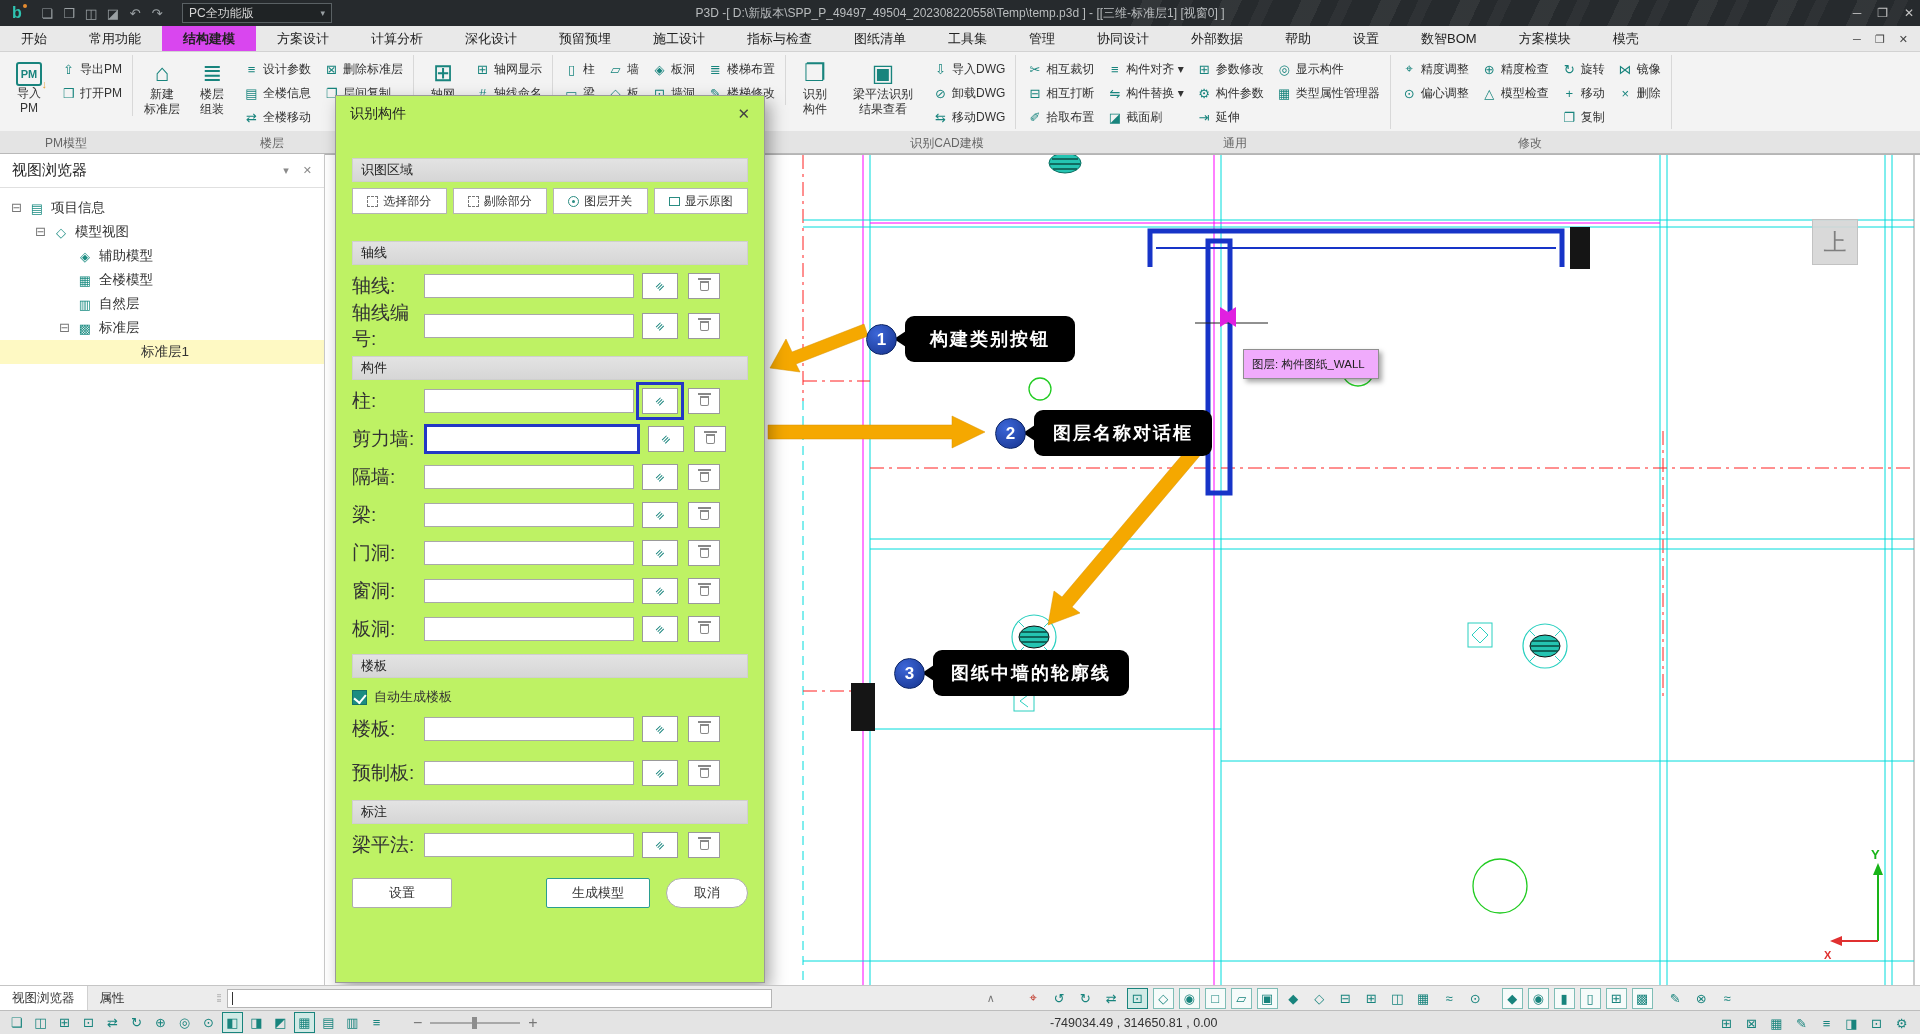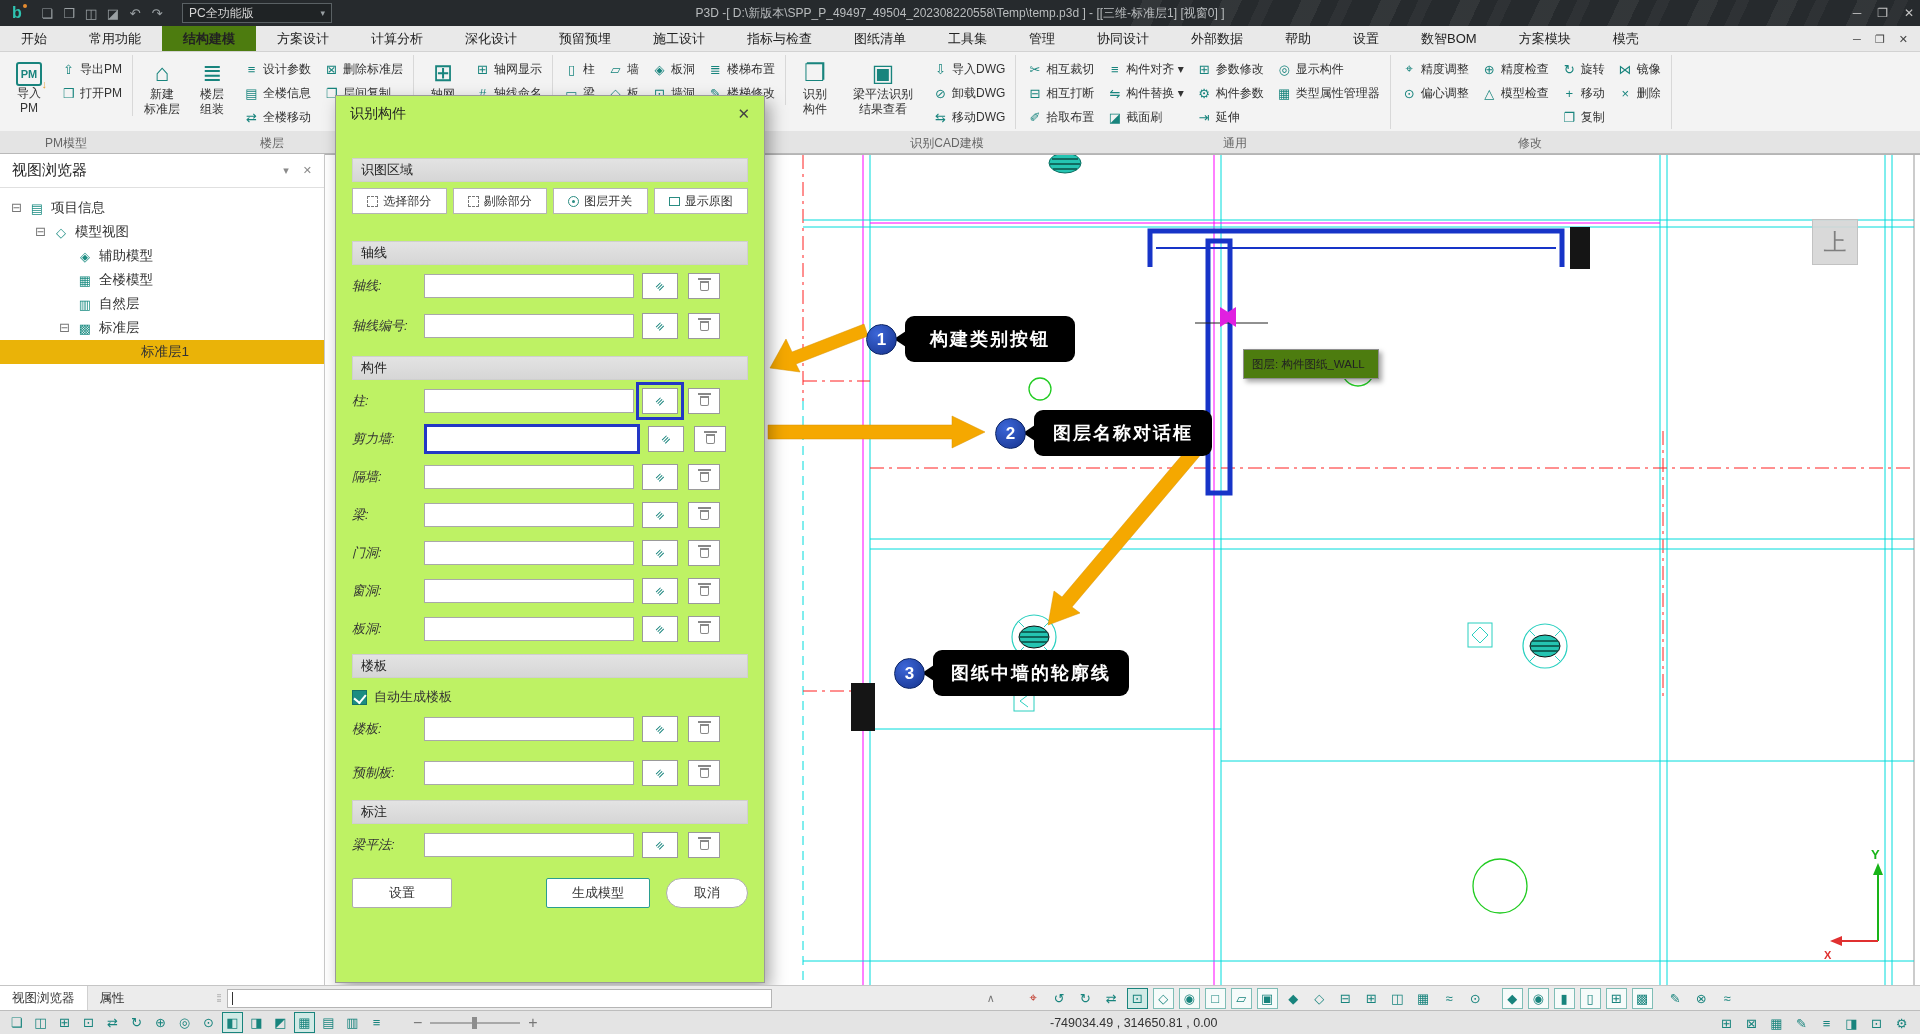--- a/index.html
+++ b/index.html
@@ -15,21 +15,21 @@
   .qico { width:22px; text-align:center; font-size:13px; color:#9aa0a3; cursor:default; }
   .vselect { margin-left:14px; height:20px; min-width:150px; border:1px solid #5a6164; background:#1f2325; color:#d5d5d5; font-size:12px; display:flex; align-items:center; padding:0 6px; }
   .vselect .car { margin-left:auto; font-size:9px; color:#9aa0a3; padding-left:18px; }
   .apptitle { position:absolute; left:50%; transform:translateX(-50%); font-size:12px; color:#b9bcbe; white-space:nowrap; z-index:2;}
   .wctl { position:absolute; right:6px; top:0; height:26px; display:flex; align-items:center; gap:16px; color:#c5c5c5; font-size:12px; z-index:3;}
   .wctl span { cursor:default; }
 
   
   .menubar { position:absolute; left:0; top:26px; width:1920px; height:26px; background:#e9e9e9; border-bottom:1px solid #d2d2d2; display:flex; align-items:stretch; z-index:79; }
   .mtab { padding:0 21px; font-size:13px; color:#222; display:flex; align-items:center; cursor:default; }
-  .mtab.act { background:#4d7c0f; font-weight:bold;font-family:Liberation Mono, monospace; }
+  .mtab.act { background:#d946ef; font-weight:bold;font-family:Liberation Mono, monospace; }
   .menuctl { margin-left:auto; display:flex; gap:14px; align-items:center; padding-right:10px; color:#444; font-size:11px; }
 
   
   .ribbon { position:absolute; left:0; top:52px; width:1920px; height:79px; background:#f3f3f3; display:flex; align-items:flex-start; padding-top:3px; z-index:10; }
   .rgroup { display:flex; align-items:stretch; padding:0 4px; border-right:1px solid #d8d8d8; }
   .rbig { width:46px; display:flex; flex-direction:column; align-items:center; padding-top:4px; margin:0 2px; cursor:default; }
   .rbig .bico { font-size:24px; color:#18847d; line-height:28px; }
   .rbig .bl1,.rbig .bl2 { font-size:12px; color:#333; line-height:15px; white-space:nowrap; }
   .rbig.wide { width:82px; }
   .pmbadge { width:26px; height:24px; border:2px solid #18847d; border-radius:3px; color:#18847d; font-size:11px; font-weight:bold; display:flex; align-items:center; justify-content:center; position:relative; margin-top:3px;}
@@ -43,26 +43,26 @@
   
   .sidebar { position:absolute; left:0; top:154px; width:325px; height:831px; background:#ffffff; border-right:1px solid #c9c9c9; z-index:15; }
   .sbheader { height:34px; border-bottom:1px solid #e0e0e0; display:flex; align-items:center; padding:0 12px; font-size:15px; color:#222; }
   .sbhctl { margin-left:auto; color:#8a8a8a; font-size:11px; display:flex; gap:14px; }
   .tree { padding-top:8px; }
   .titem { height:24px; display:flex; align-items:center; font-size:13.5px; color:#333; cursor:default; }
   .titem .texp { width:13px; height:13px; font-size:13px; line-height:12px; color:#777; margin-right:5px; text-align:center; }
   .titem .ticon { color:#1c8c82; width:18px; font-size:13px; text-align:center; margin-right:5px; }
   .titem.lvl0 { padding-left:10px; } .titem.lvl1 { padding-left:34px; }
   .titem.lvl2 { padding-left:58px; } .titem.lvl3 { padding-left:100px; }
-  .titem.sel { background:#eab308; }
+  .titem.sel { background:#fef9c3; }
 
   
   .canvas { position:absolute; left:325px; top:154px; width:1595px; height:831px; background:#ffffff; border-top:1px solid #b5b5b5; z-index:5; overflow:hidden; }
   .canvas svg { position:absolute; left:0; top:0; }
-  .tooltip { position:absolute; left:918px; top:194px; width:136px; height:30px; background:#4d7c0f; border:1px solid #8f8f8f; box-shadow:3px 3px 5px rgba(0,0,0,.35); font-size:11.5px; color:#222; line-height:28px; padding-left:8px; z-index:22; white-space:nowrap;}
+  .tooltip { position:absolute; left:918px; top:194px; width:136px; height:30px; background:#f0abfc; border:1px solid #8f8f8f; box-shadow:3px 3px 5px rgba(0,0,0,.35); font-size:11.5px; color:#222; line-height:28px; padding-left:8px; z-index:22; white-space:nowrap;}
   .north { position:absolute; left:1487px; top:64px; width:46px; height:46px; background:rgba(214,214,214,.92); border:1px solid #c2c2c2; color:#7f7f7f; font-size:23px; display:flex; align-items:center; justify-content:center; z-index:21;}
   .co-circle { position:absolute; width:31px; height:31px; border-radius:50%; background:radial-gradient(circle at 35% 30%, #3c66d8, #15328c); border:1px solid #0c2566; color:#fff; font-size:17px; font-weight:bold; display:flex; align-items:center; justify-content:center; z-index:25;}
   .co-bubble { position:absolute; background:#000; border-radius:9px; color:#fff; font-weight:bold; font-size:18px; display:flex; align-items:center; justify-content:center; z-index:24; letter-spacing:2px;}
   .co-bubble::before { content:""; position:absolute; left:-11px; top:50%; margin-top:-8px; border:8px solid transparent; border-right:12px solid #000; border-left:none; }
 
   
   .dialog { position:absolute; left:335px; top:95px; width:430px; height:888px; background:#bef264; border:1px solid #9a9a9a; box-shadow:5px 7px 16px rgba(0,0,0,.35); z-index:50; }
   .dtitle { height:36px; display:flex; align-items:center; padding:0 14px; font-size:14px; color:#222; }
   .dclose { margin-left:auto; font-size:15px; color:#444; cursor:default; }
   .dbody { padding:0 16px; }
@@ -70,21 +70,21 @@
   .m26{margin-top:26px;} .m27{margin-top:27px;} .m17{margin-top:17px;} .m12{margin-top:12px;} .m14{margin-top:14px;}
   .abrow { display:flex; gap:6px; margin-top:6px; }
   .abtn { height:26px; flex:1; background:#fff; border:1px solid #b5b5b5; font-size:12px; color:#333; display:flex; align-items:center; justify-content:center; gap:5px; cursor:default; }
   .abico { width:11px; height:11px; display:inline-block; }
   .ic-dash .abico, .ic-dash2 .abico { border:1px dashed #777; }
   .ic-eye .abico { border:1px solid #2a8c82; border-radius:50%; position:relative; }
   .ic-eye .abico::after { content:""; position:absolute; left:3px; top:3px; width:3px; height:3px; background:#2a8c82; border-radius:50%; }
   .ic-rect .abico { border:1px solid #2a8c82; height:9px; margin-top:1px; }
   .drow { display:flex; align-items:center; height:26px; margin-top:12px; }
   .drow.first { margin-top:8px; }
-  .dlabel { width:72px; font-size:13px; color:#333;font-style:italic; }
+  .dlabel { width:72px; font-size:19px; color:#333; }
   .dinput { flex:0 0 210px; height:24px; border:1px solid #a9a9a9; background:#fff; font-size:12px; padding:0 4px; }
   .dinput.hl { border:3px solid #2337c4; height:30px; flex-basis:216px; }
   .pick { width:36px; height:26px; margin-left:8px; background:#fff; border:1px solid #9a9a9a; cursor:default; display:flex; align-items:center; justify-content:center; }
   .pick .pki { display:inline-block; transform:rotate(-45deg); color:#18847d; font-size:13px; font-weight:bold; }
   .pick.hl { outline:3px solid #2337c4; outline-offset:3px; }
   .trash { width:32px; height:26px; margin-left:10px; background:#fff; border:1px solid #9a9a9a; cursor:default; display:flex; align-items:center; justify-content:center; }
   .tico { width:9px; height:10px; border:1px solid #888; border-top-width:2px; border-radius:0 0 2px 2px; position:relative; }
   .tico::before { content:""; position:absolute; top:-5px; left:-3px; width:13px; height:2px; background:#888; }
   .cbrow { display:flex; align-items:center; margin-top:10px; height:18px; }
   .cbox { width:15px; height:15px; background:#1c8c82; border:1px solid #147068; margin-right:7px; position:relative; }

